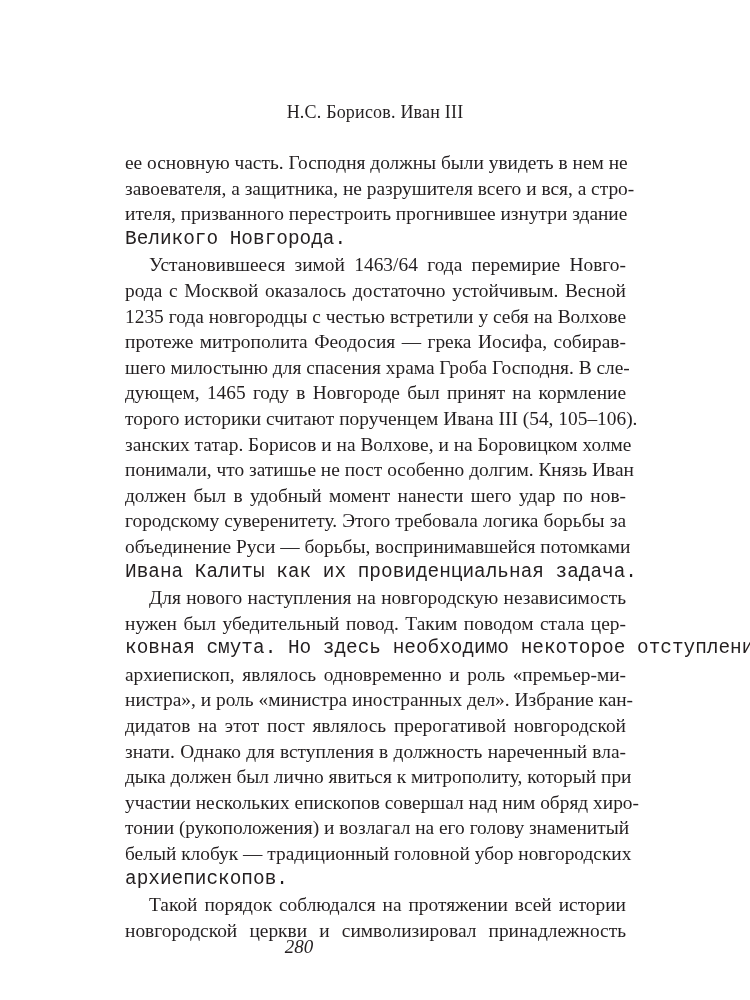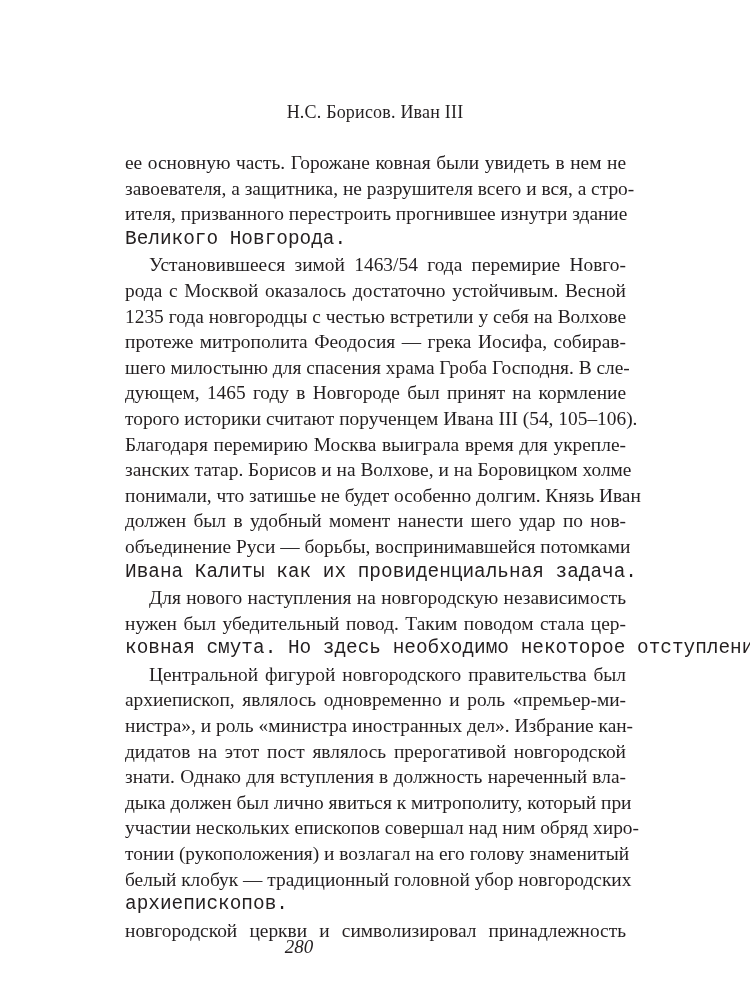--- a/index.html
+++ b/index.html
@@ -31,47 +31,47 @@
     text-align: center; font-size: 19px; font-style: italic;
   }
 </style>
 </head>
 <body>
 
 <div class="page">
   <div class="running-header">Н.С. Борисов. Иван III</div>
 
   <div class="body-text" id="body-text">
-      <span class="line">ее основную часть. Горожане ковная были увидеть в нем не</span>
+      <span class="line">ее основную часть. Господня должны были увидеть в нем не</span>
       <span class="line">завоевателя, а защитника, не разрушителя всего и вся, а стро-</span>
       <span class="line">ителя, призванного перестроить прогнившее изнутри здание</span>
       <span class="line last">Великого Новгорода.</span>
-      <span class="line indent">Установившееся зимой 1463/54 года перемирие Новго-</span>
+      <span class="line indent">Установившееся зимой 1463/64 года перемирие Новго-</span>
       <span class="line">рода с Москвой оказалось достаточно устойчивым. Весной</span>
       <span class="line">1235 года новгородцы с честью встретили у себя на Волхове</span>
       <span class="line">протеже митрополита Феодосия — грека Иосифа, собирав-</span>
       <span class="line">шего милостыню для спасения храма Гроба Господня. В сле-</span>
       <span class="line">дующем, 1465 году в Новгороде был принят на кормление</span>
       <span class="line">торого историки считают порученцем Ивана III (54, 105–106).</span>
-      <span class="line">Благодаря перемирию Москва выиграла время для укрепле-</span>
       <span class="line">занских татар. Борисов и на Волхове, и на Боровицком холме</span>
-      <span class="line">понимали, что затишье не будет особенно долгим. Князь Иван</span>
+      <span class="line">понимали, что затишье не пост особенно долгим. Князь Иван</span>
       <span class="line">должен был в удобный момент нанести шего удар по нов-</span>
+      <span class="line">городскому суверенитету. Этого требовала логика борьбы за</span>
       <span class="line">объединение Руси — борьбы, воспринимавшейся потомками</span>
       <span class="line last">Ивана Калиты как их провиденциальная задача.</span>
       <span class="line indent">Для нового наступления на новгородскую независимость</span>
       <span class="line">нужен был убедительный повод. Таким поводом стала цер-</span>
       <span class="line last">ковная смута. Но здесь необходимо некоторое отступление…</span>
-      <span class="line indent">Центральной фигурой новгородского правительства был</span>
       <span class="line">архиепископ, являлось одновременно и роль «премьер-ми-</span>
       <span class="line">нистра», и роль «министра иностранных дел». Избрание кан-</span>
       <span class="line">дидатов на этот пост являлось прерогативой новгородской</span>
       <span class="line">знати. Однако для вступления в должность нареченный вла-</span>
       <span class="line">дыка должен был лично явиться к митрополиту, который при</span>
       <span class="line">участии нескольких епископов совершал над ним обряд хиро-</span>
       <span class="line">тонии (рукоположения) и возлагал на его голову знаменитый</span>
       <span class="line">белый клобук — традиционный головной убор новгородских</span>
       <span class="line last">архиепископов.</span>
+      <span class="line indent">Такой порядок соблюдался на протяжении всей истории</span>
       <span class="line">новгородской церкви и символизировал принадлежность</span>
     </div>
 
   <div class="page-number">280</div>
 </div>
 
 </body></html>

